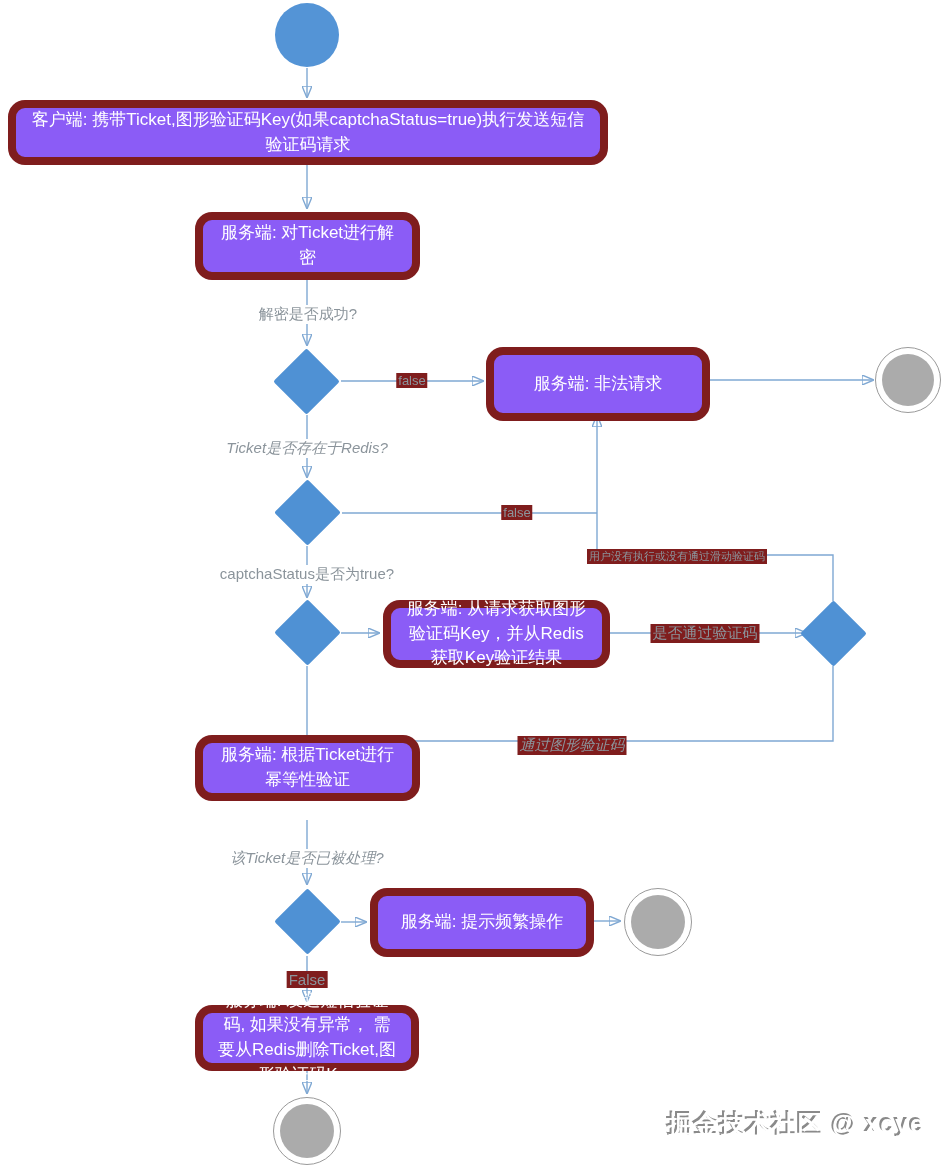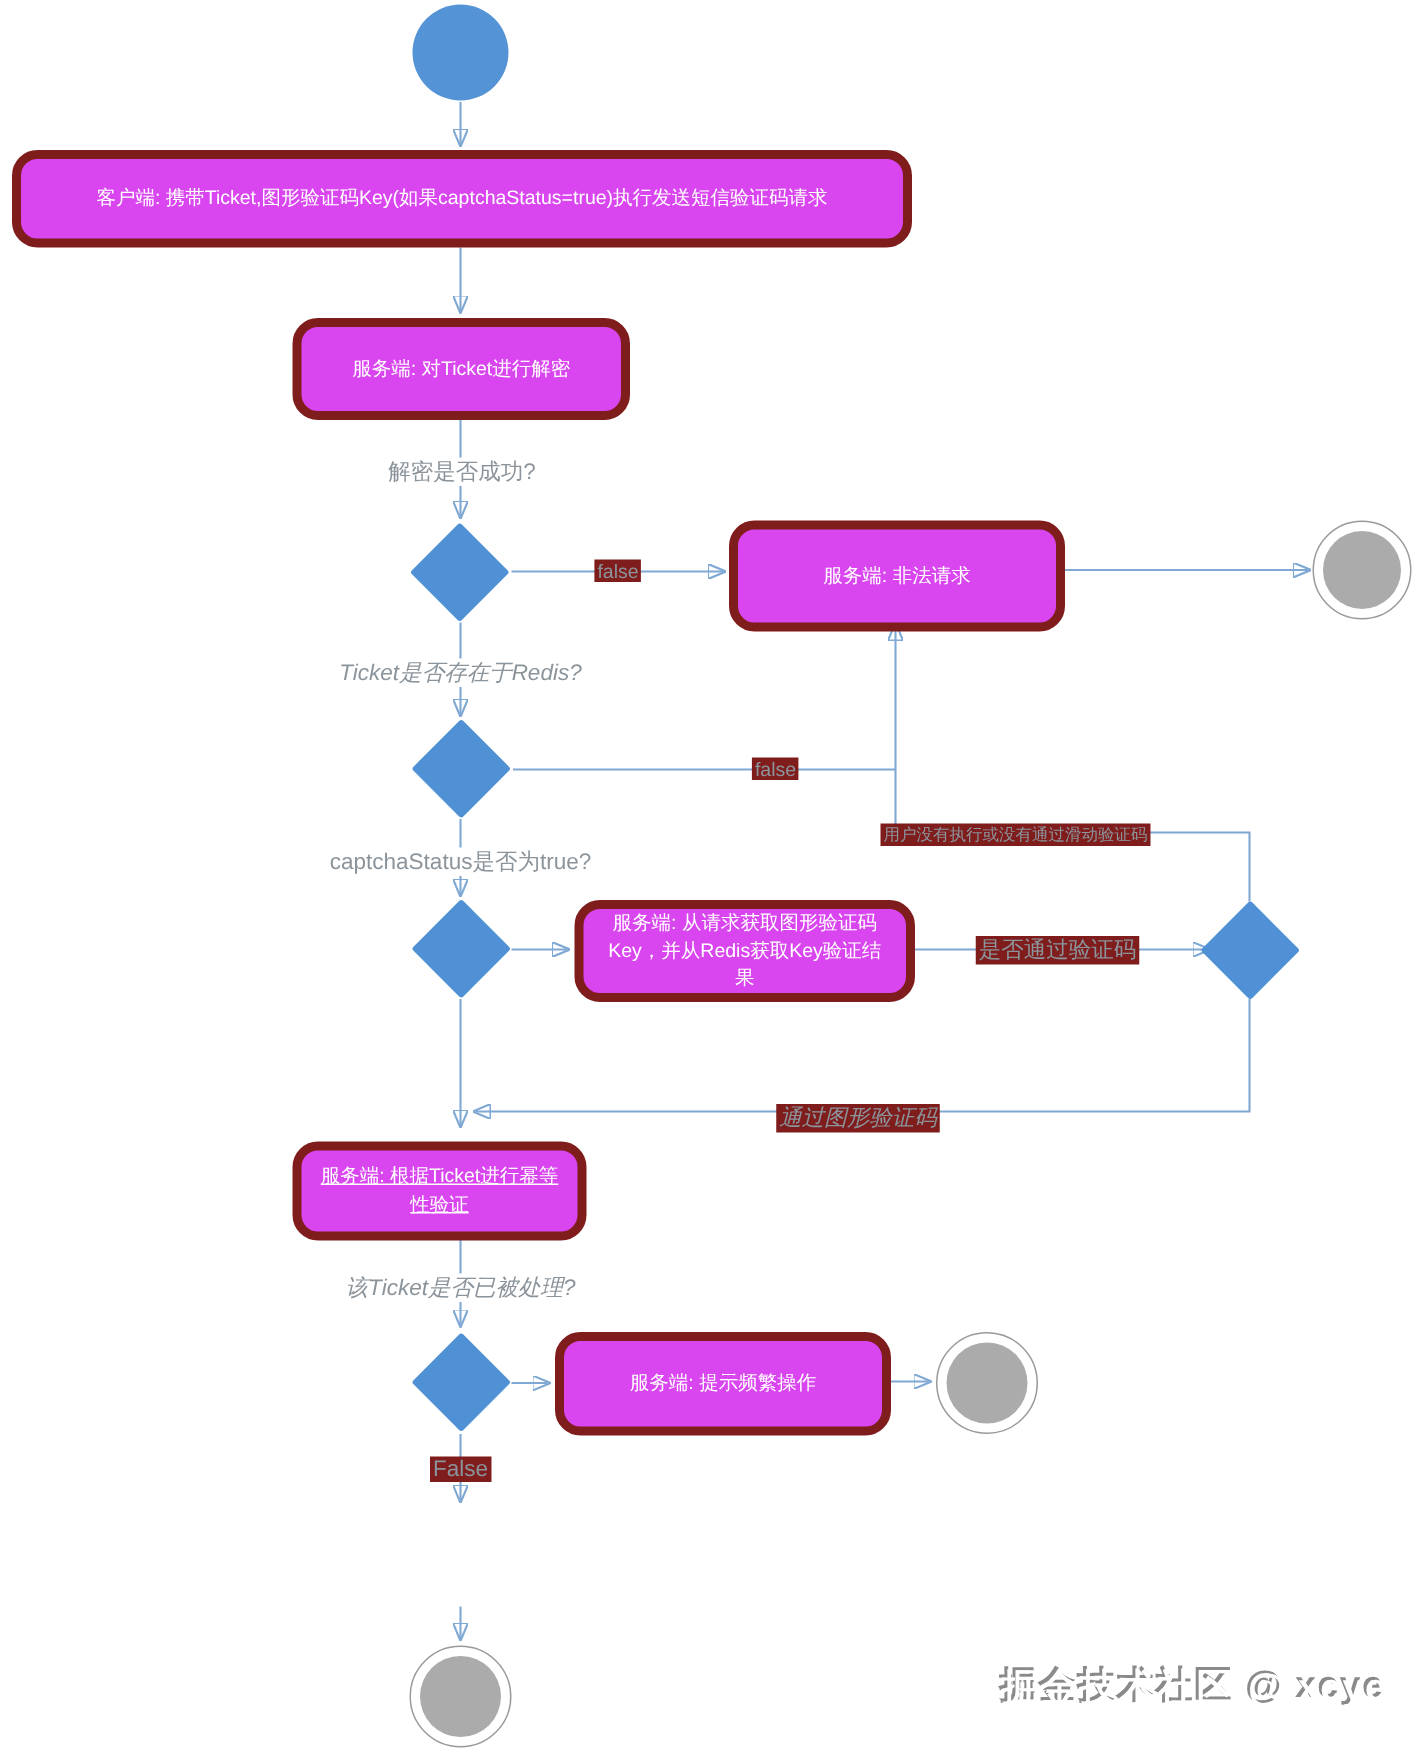--- a/index.html
+++ b/index.html
@@ -26,25 +26,25 @@
     stroke-width: 1.4;
   }
   .node-start {
     position: absolute;
     width: 64px; height: 64px;
     border-radius: 50%;
     background: #5494d6;
   }
   .activity {
     position: absolute;
-    background: #d946ef;
-    border: 6px solid #7f1d1d;
+    background: #8b5cf6;
+    border: 8px solid #7f1d1d;
     border-radius: 17px;
     color: #ffffff;
-    font-size: 13px;
+    font-size: 17px;
     line-height: 1.45;
     display: flex;
     align-items: center;
     justify-content: center;
     text-align: center;
     padding: 4px 12px;
     box-sizing: border-box;
   }
   .diamond {
     position: absolute;
@@ -142,24 +142,25 @@
   <div class="node-start" style="left:275px; top:3px;"></div>
 
   <div class="activity" style="left:8px; top:100px; width:600px; height:65px;">客户端: 携带Ticket,图形验证码Key(如果captchaStatus=true)执行发送短信验证码请求</div>
 
   <div class="activity" style="left:195px; top:212px; width:225px; height:68px;">服务端: 对Ticket进行解密</div>
 
   <div class="activity" style="left:486px; top:347px; width:224px; height:74px;">服务端: 非法请求</div>
 
   <div class="activity" style="left:383px; top:600px; width:227px; height:68px;">服务端: 从请求获取图形验证码Key，并从Redis获取Key验证结果</div>
 
-  <div class="activity" style="left:195px; top:761px; width:196px; height:66px;text-decoration:underline;">服务端: 根据Ticket进行幂等性验证</div>
+  <div class="activity" style="left:195px; top:735px; width:225px; height:66px;">服务端: 根据Ticket进行幂等性验证</div>
 
   <div class="activity" style="left:370px; top:888px; width:224px; height:69px;">服务端: 提示频繁操作</div>
 
+  <div class="activity" style="left:195px; top:1005px; width:224px; height:66px; padding:4px 14px;">服务端: 发送短信验证码, 如果没有异常， 需要从Redis删除Ticket,图形验证码Key</div>
 
   <div class="diamond" style="left:283px; top:358px;"></div>
   <div class="diamond" style="left:284px; top:489px;"></div>
   <div class="diamond" style="left:284px; top:609px;"></div>
   <div class="diamond" style="left:810px; top:610px;"></div>
   <div class="diamond" style="left:284px; top:898px;"></div>
 
   <div class="end-node" style="left:875px; top:347px; width:66px; height:66px;">
     <div class="core" style="width:52px; height:52px;"></div>
   </div>

